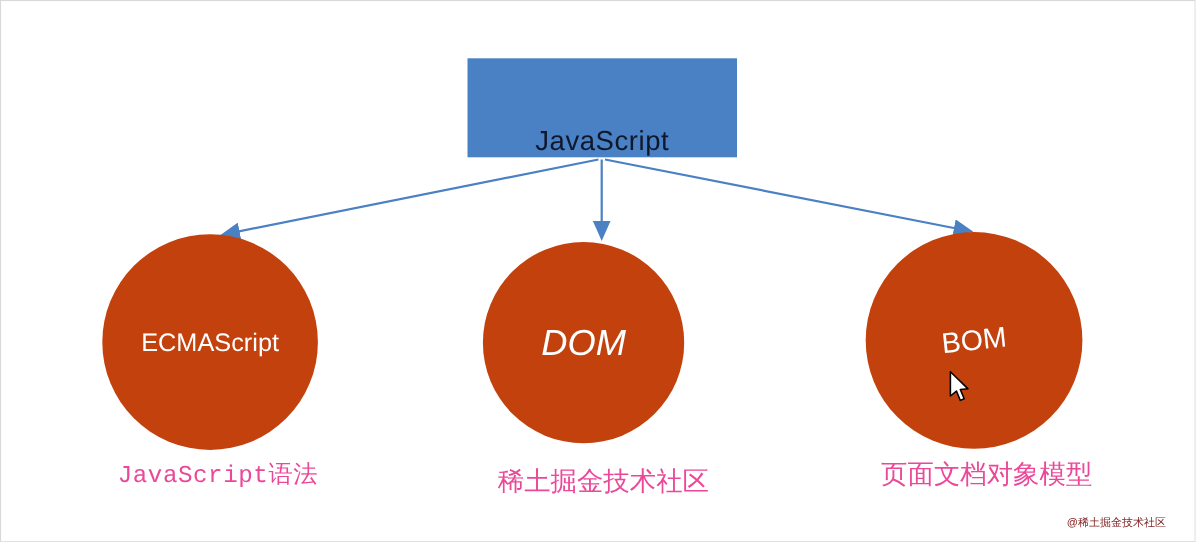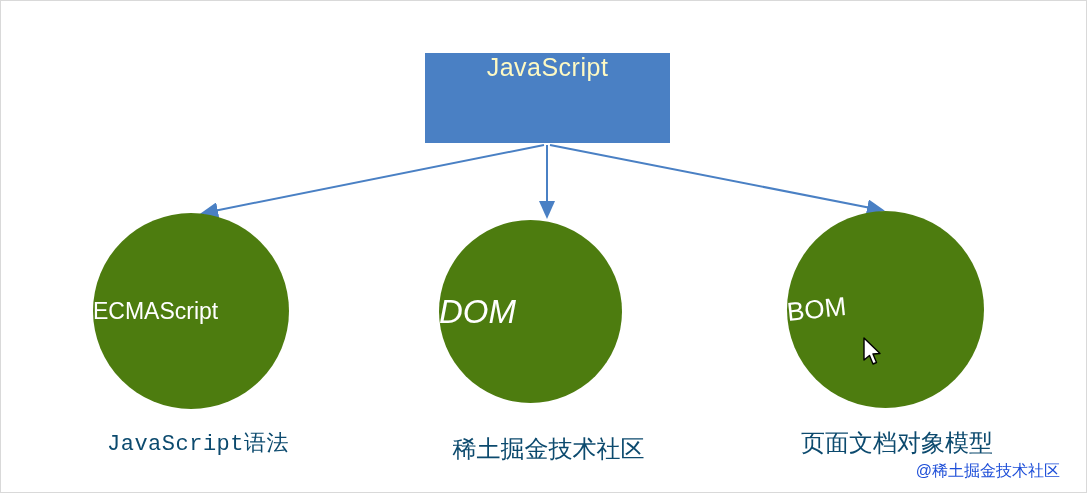--- a/index.html
+++ b/index.html
@@ -11,63 +11,62 @@
     background: #ffffff;
     border: 1px solid #d9d9d9;
     overflow: hidden;
     font-family: "Liberation Sans", sans-serif;
   }
   .root-box {
     position: absolute;
     left: 424px; top: 52px;
     width: 245px; height: 90px;
     background: #4a80c4;
-    display: flex; align-items: flex-start; justify-content: center;
-    color: #fef9c3;
+    display: flex; align-items: flex-end; justify-content: center;
+    color: #0f172a;
     font-size: 25px;
     letter-spacing: 0.5px;
   }
   .arrow-layer {
     position: absolute;
     left: 0; top: 0;
     width: 1087px; height: 493px;
     pointer-events: none;
   }
   .node-circle {
     position: absolute;
     border-radius: 50%;
-    background: #4d7c0f;
-    display: flex; align-items: center; justify-content: flex-start;
+    background: #c2410c;
+    display: flex; align-items: center; justify-content: center;
     color: #ffffff;
   }
   .circle-ecma { left: 92px;  top: 212px; width: 196px; height: 196px; font-size: 23px; }
   .circle-dom  { left: 438px; top: 219px; width: 183px; height: 183px; font-size: 33px; font-style: italic; }
   .circle-bom  { left: 786px; top: 210px; width: 197px; height: 197px; font-size: 26px; }
   .circle-bom .node-label { transform: rotate(-6deg); }
   .caption {
     position: absolute;
-    color: #0c4a6e;
+    color: #ec4899;
     font-size: 24px;
     text-align: center;
     white-space: nowrap;
-    margin-top: 12px;
   }
   .caption-ecma {
     left: 92px; top: 415px; width: 210px;
     font-family: "Liberation Mono", "DejaVu Sans Mono", monospace;
     font-size: 22px;
     letter-spacing: 0.5px;
   }
   .caption-dom { left: 440px; top: 420px; width: 215px; }
   .caption-bom { left: 800px; top: 414px; width: 190px; }
   .watermark {
     position: absolute;
     right: 26px; bottom: 10px;
-    color: #1d4ed8;
-    font-size: 16px;
+    color: #7f1d1d;
+    font-size: 10px;
   }
   .cursor {
     position: absolute;
     left: 860px; top: 336px;
     width: 22px; height: 30px;
   }
 </style>
 </head>
 <body>
 

